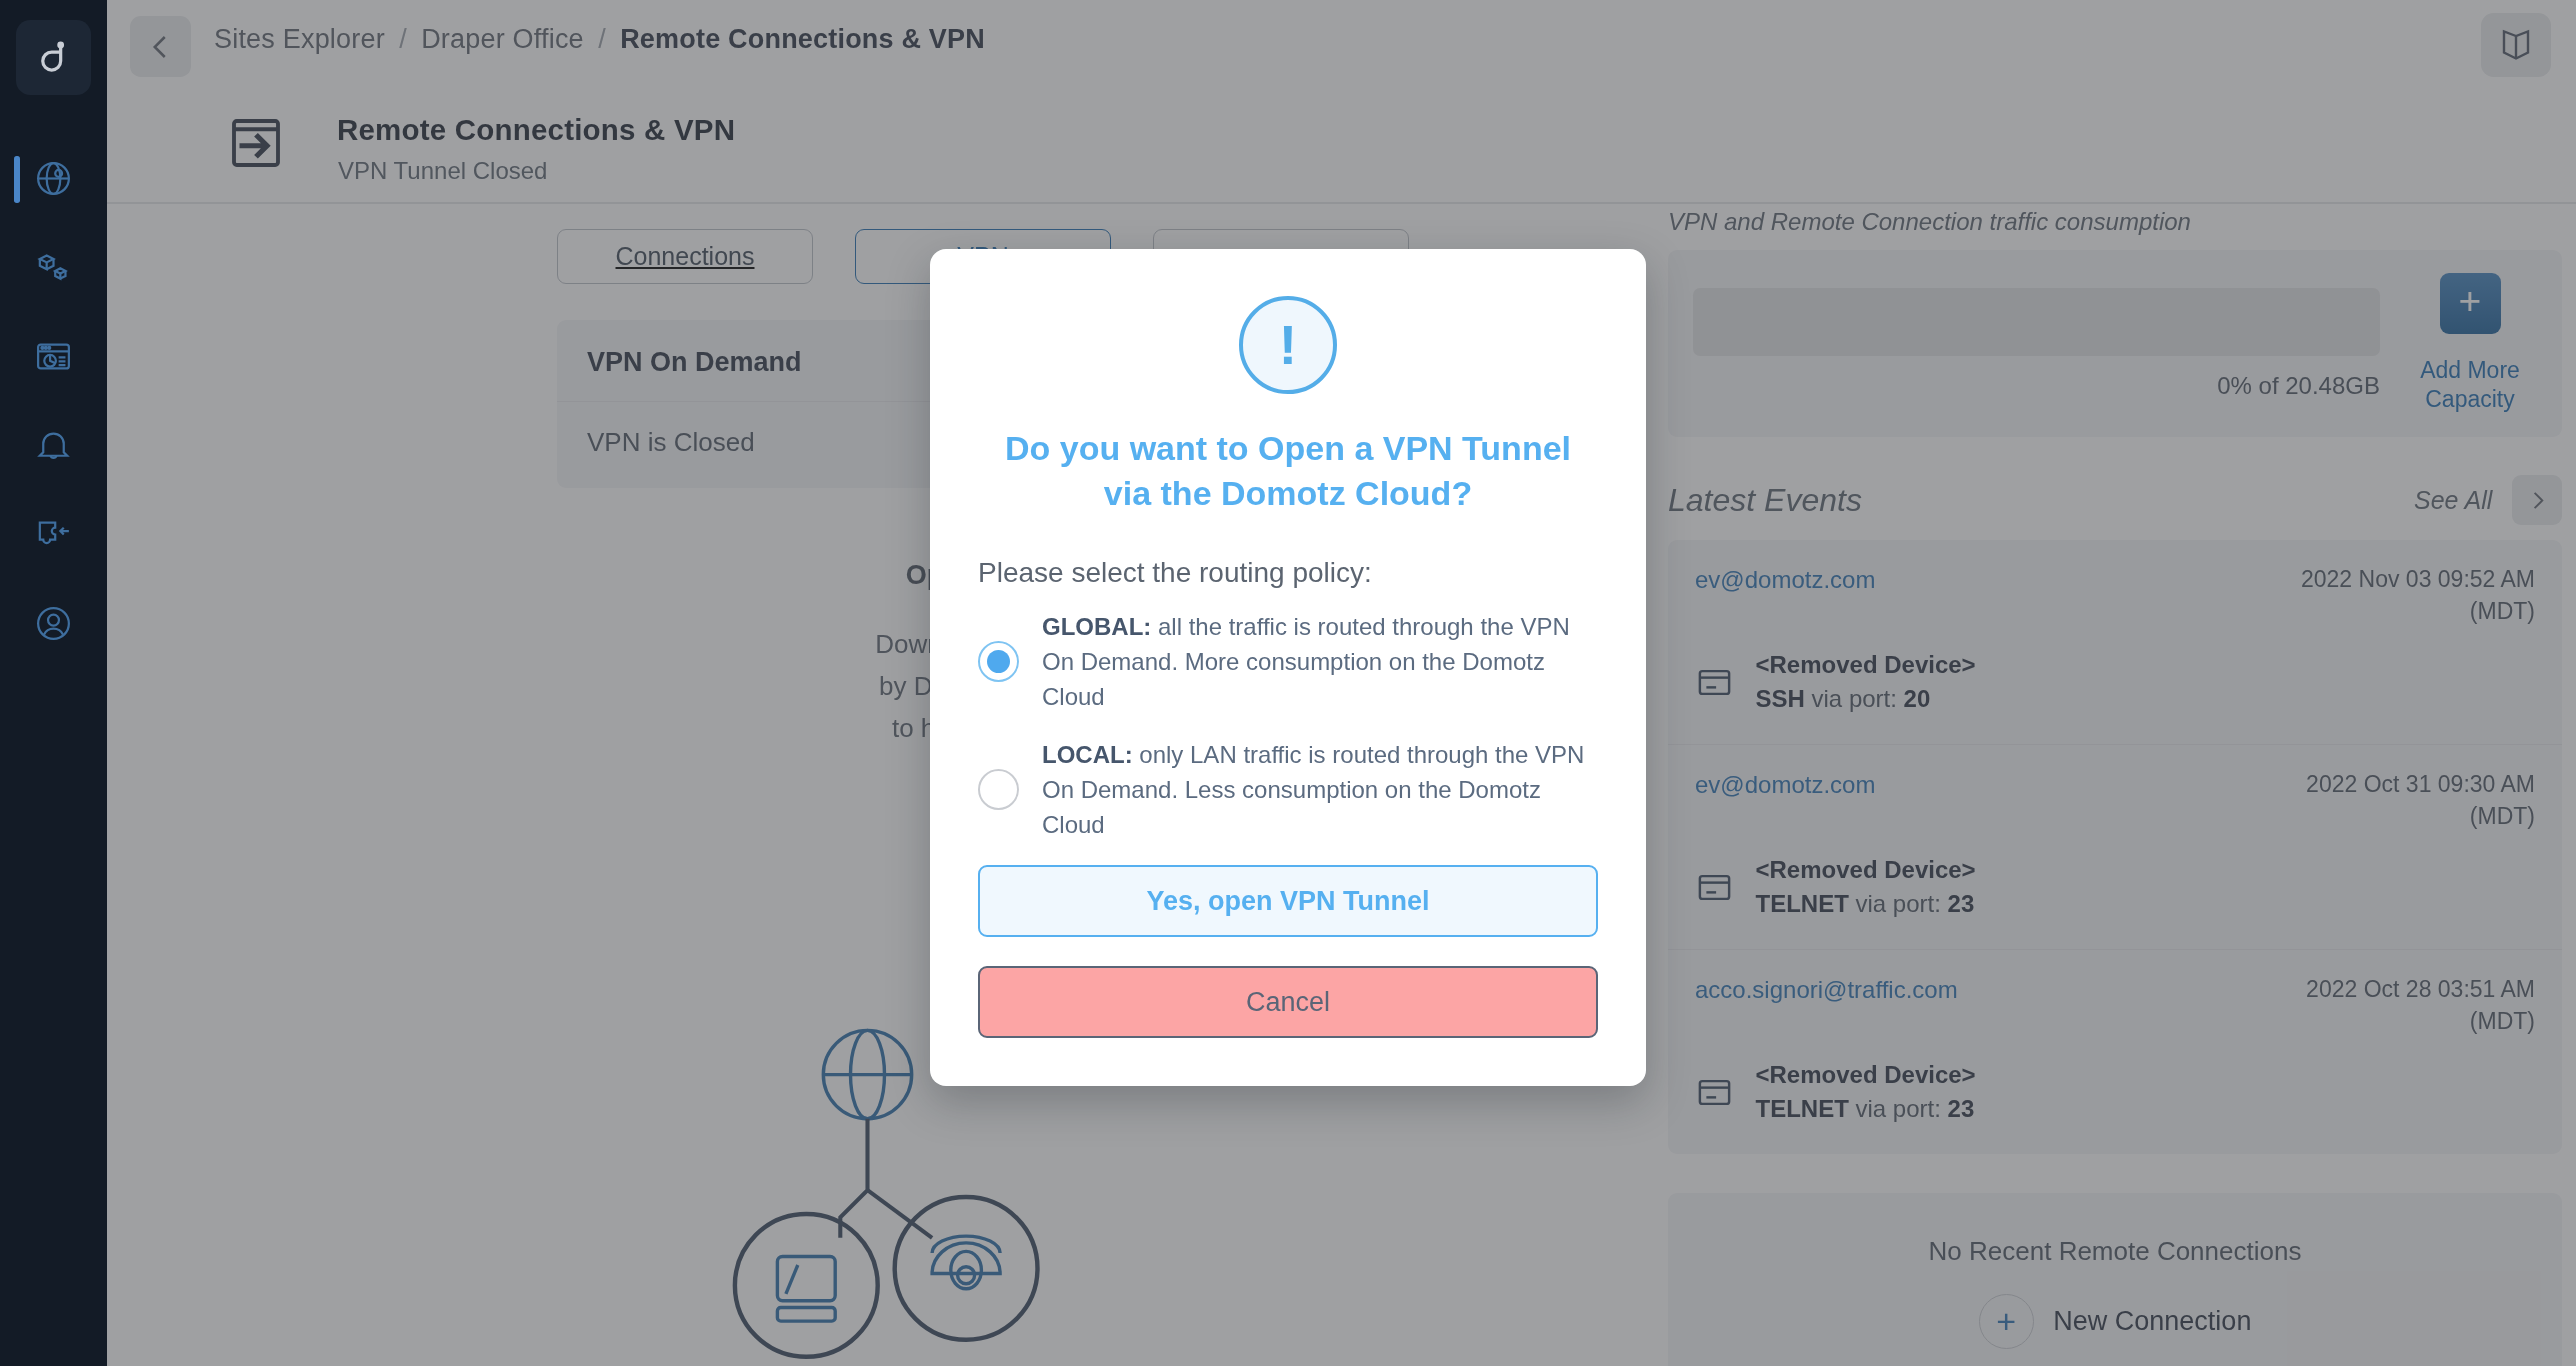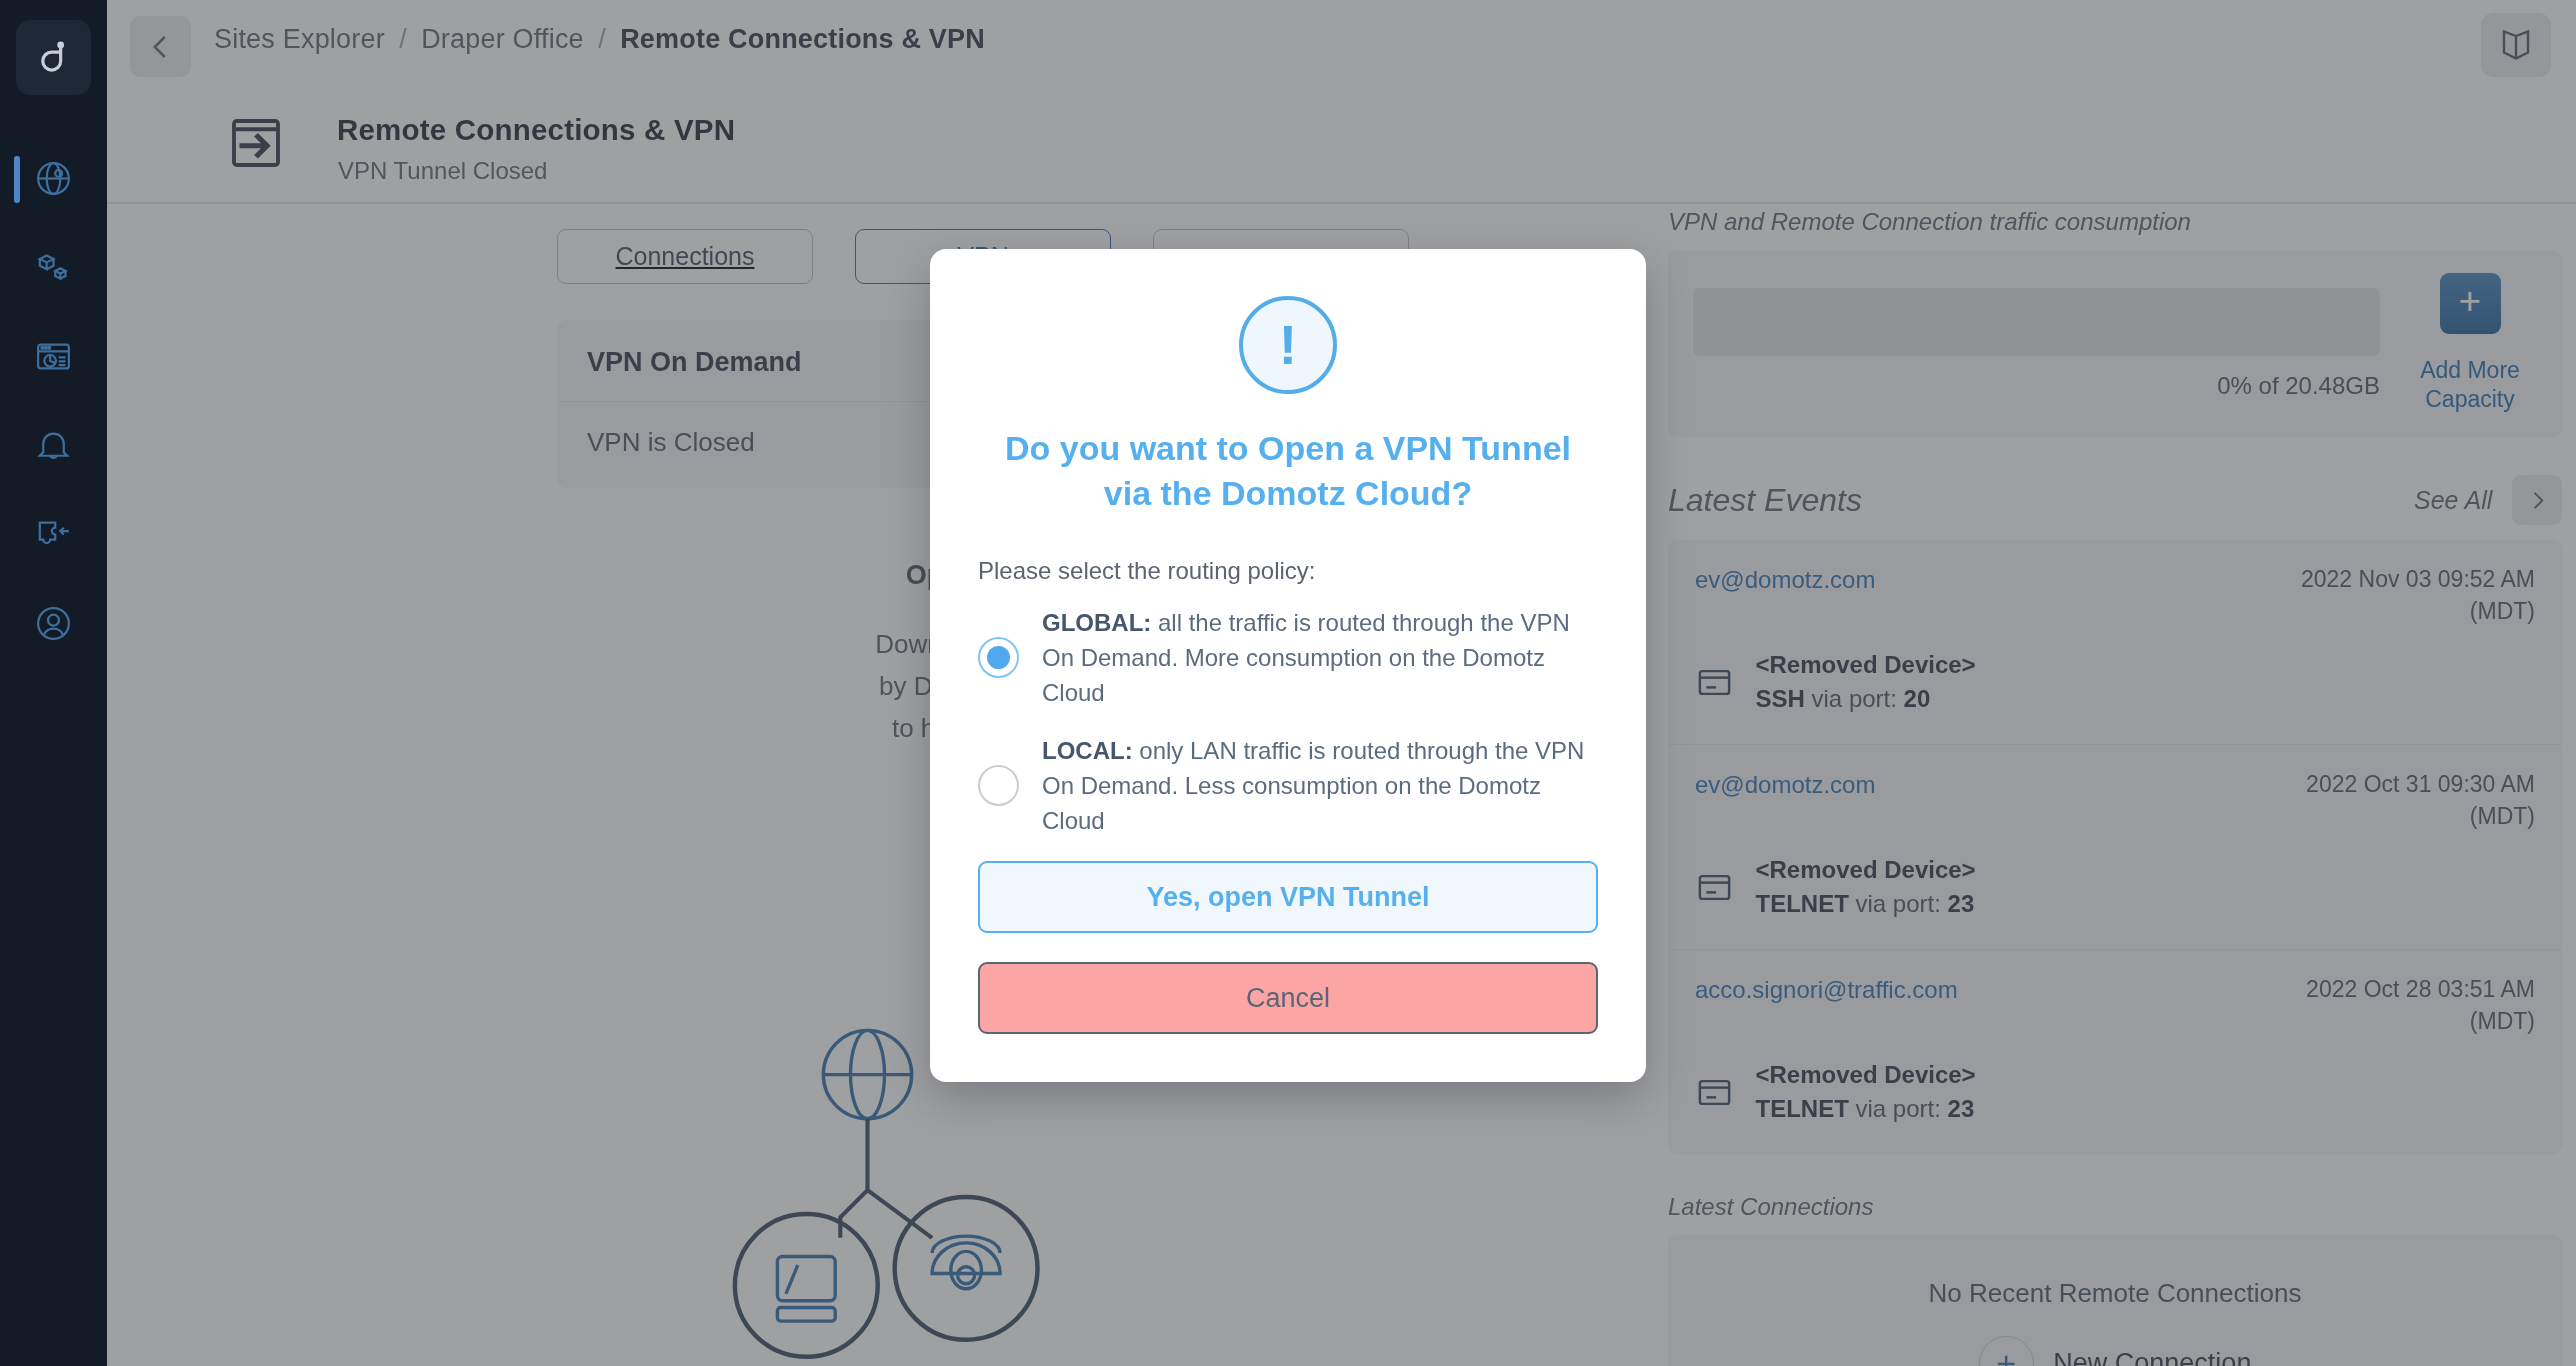--- a/index.html
+++ b/index.html
@@ -164,21 +164,21 @@
   .modal .badge {
     width: 98px; height: 98px; margin: 0 auto; border-radius: 50%;
     border: 4.5px solid #54ade8; background: #eff7fd;
     display: flex; align-items: center; justify-content: center;
     color: #54ade8; font-size: 55px; font-weight: bold; line-height: 1;
   }
   .modal h2 {
     margin-top: 32px; text-align: center; font-size: 34px; font-weight: bold;
     color: #56b0f0; line-height: 1.33;
   }
-  .modal .hint { margin-top: 41px; font-size: 24px; color: #5b6470; }
+  .modal .hint { margin-top: 41px; font-size: 28px; color: #5b6470; }
   .opts { margin-top: 19.7px; }
   .opt { display: flex; gap: 23px; align-items: center; margin-bottom: 23px; }
   .radio {
     width: 41px; height: 41px; border-radius: 50%; flex: 0 0 41px;
     border: 2.7px solid #c9ccd1; background: #fff;
     display: flex; align-items: center; justify-content: center;
   }
   .radio.on { border-color: #7fc4f2; }
   .radio.on::after {
     content: ""; width: 23px; height: 23px; border-radius: 50%; background: #4fa9ee;
@@ -380,21 +380,20 @@
                 <b>TELNET</b>
                 <span class="muted">via port:</span>
                 <b>23</b>
               </div>
             </div>
           </div>
         </div>
       </div>
 
       <div class="latest">
-        <div class="sec-label">Latest Connections</div>
         <div class="nolist">
           <div class="nl">No Recent Remote Connections</div>
           <div class="newconn">
             <div class="circ">+</div>
             <span>New Connection</span>
           </div>
         </div>
       </div>
     </div>
   </div>

